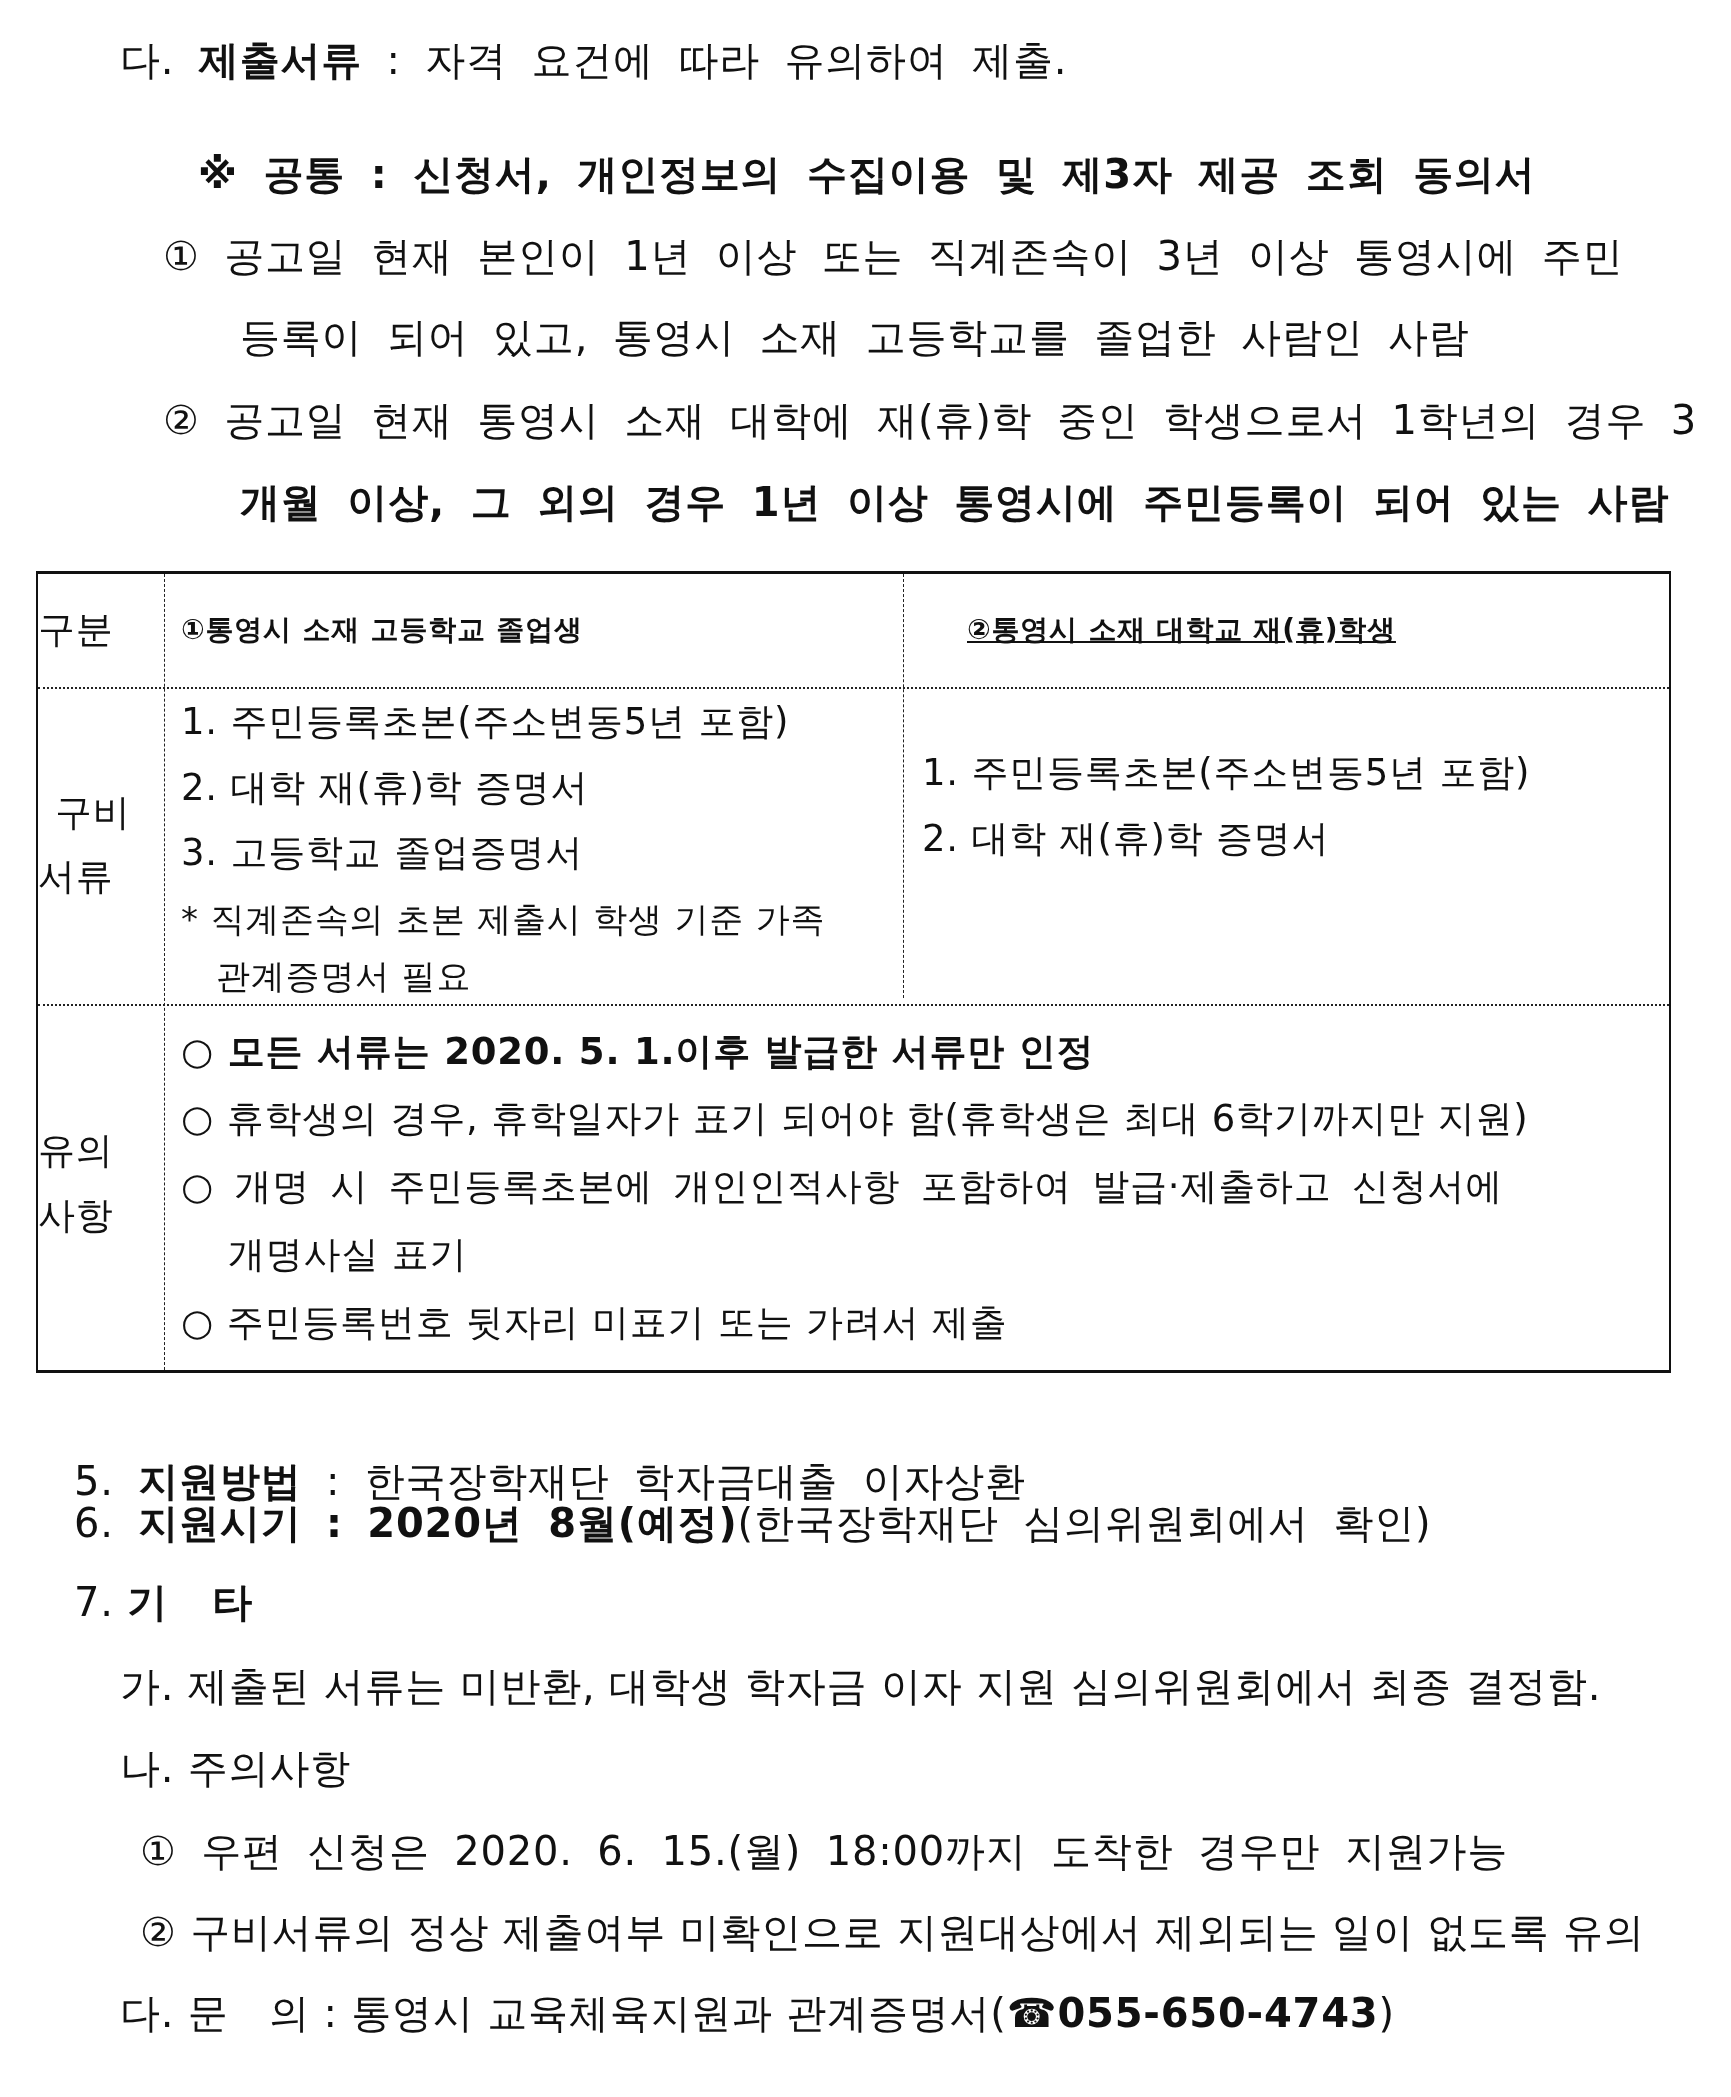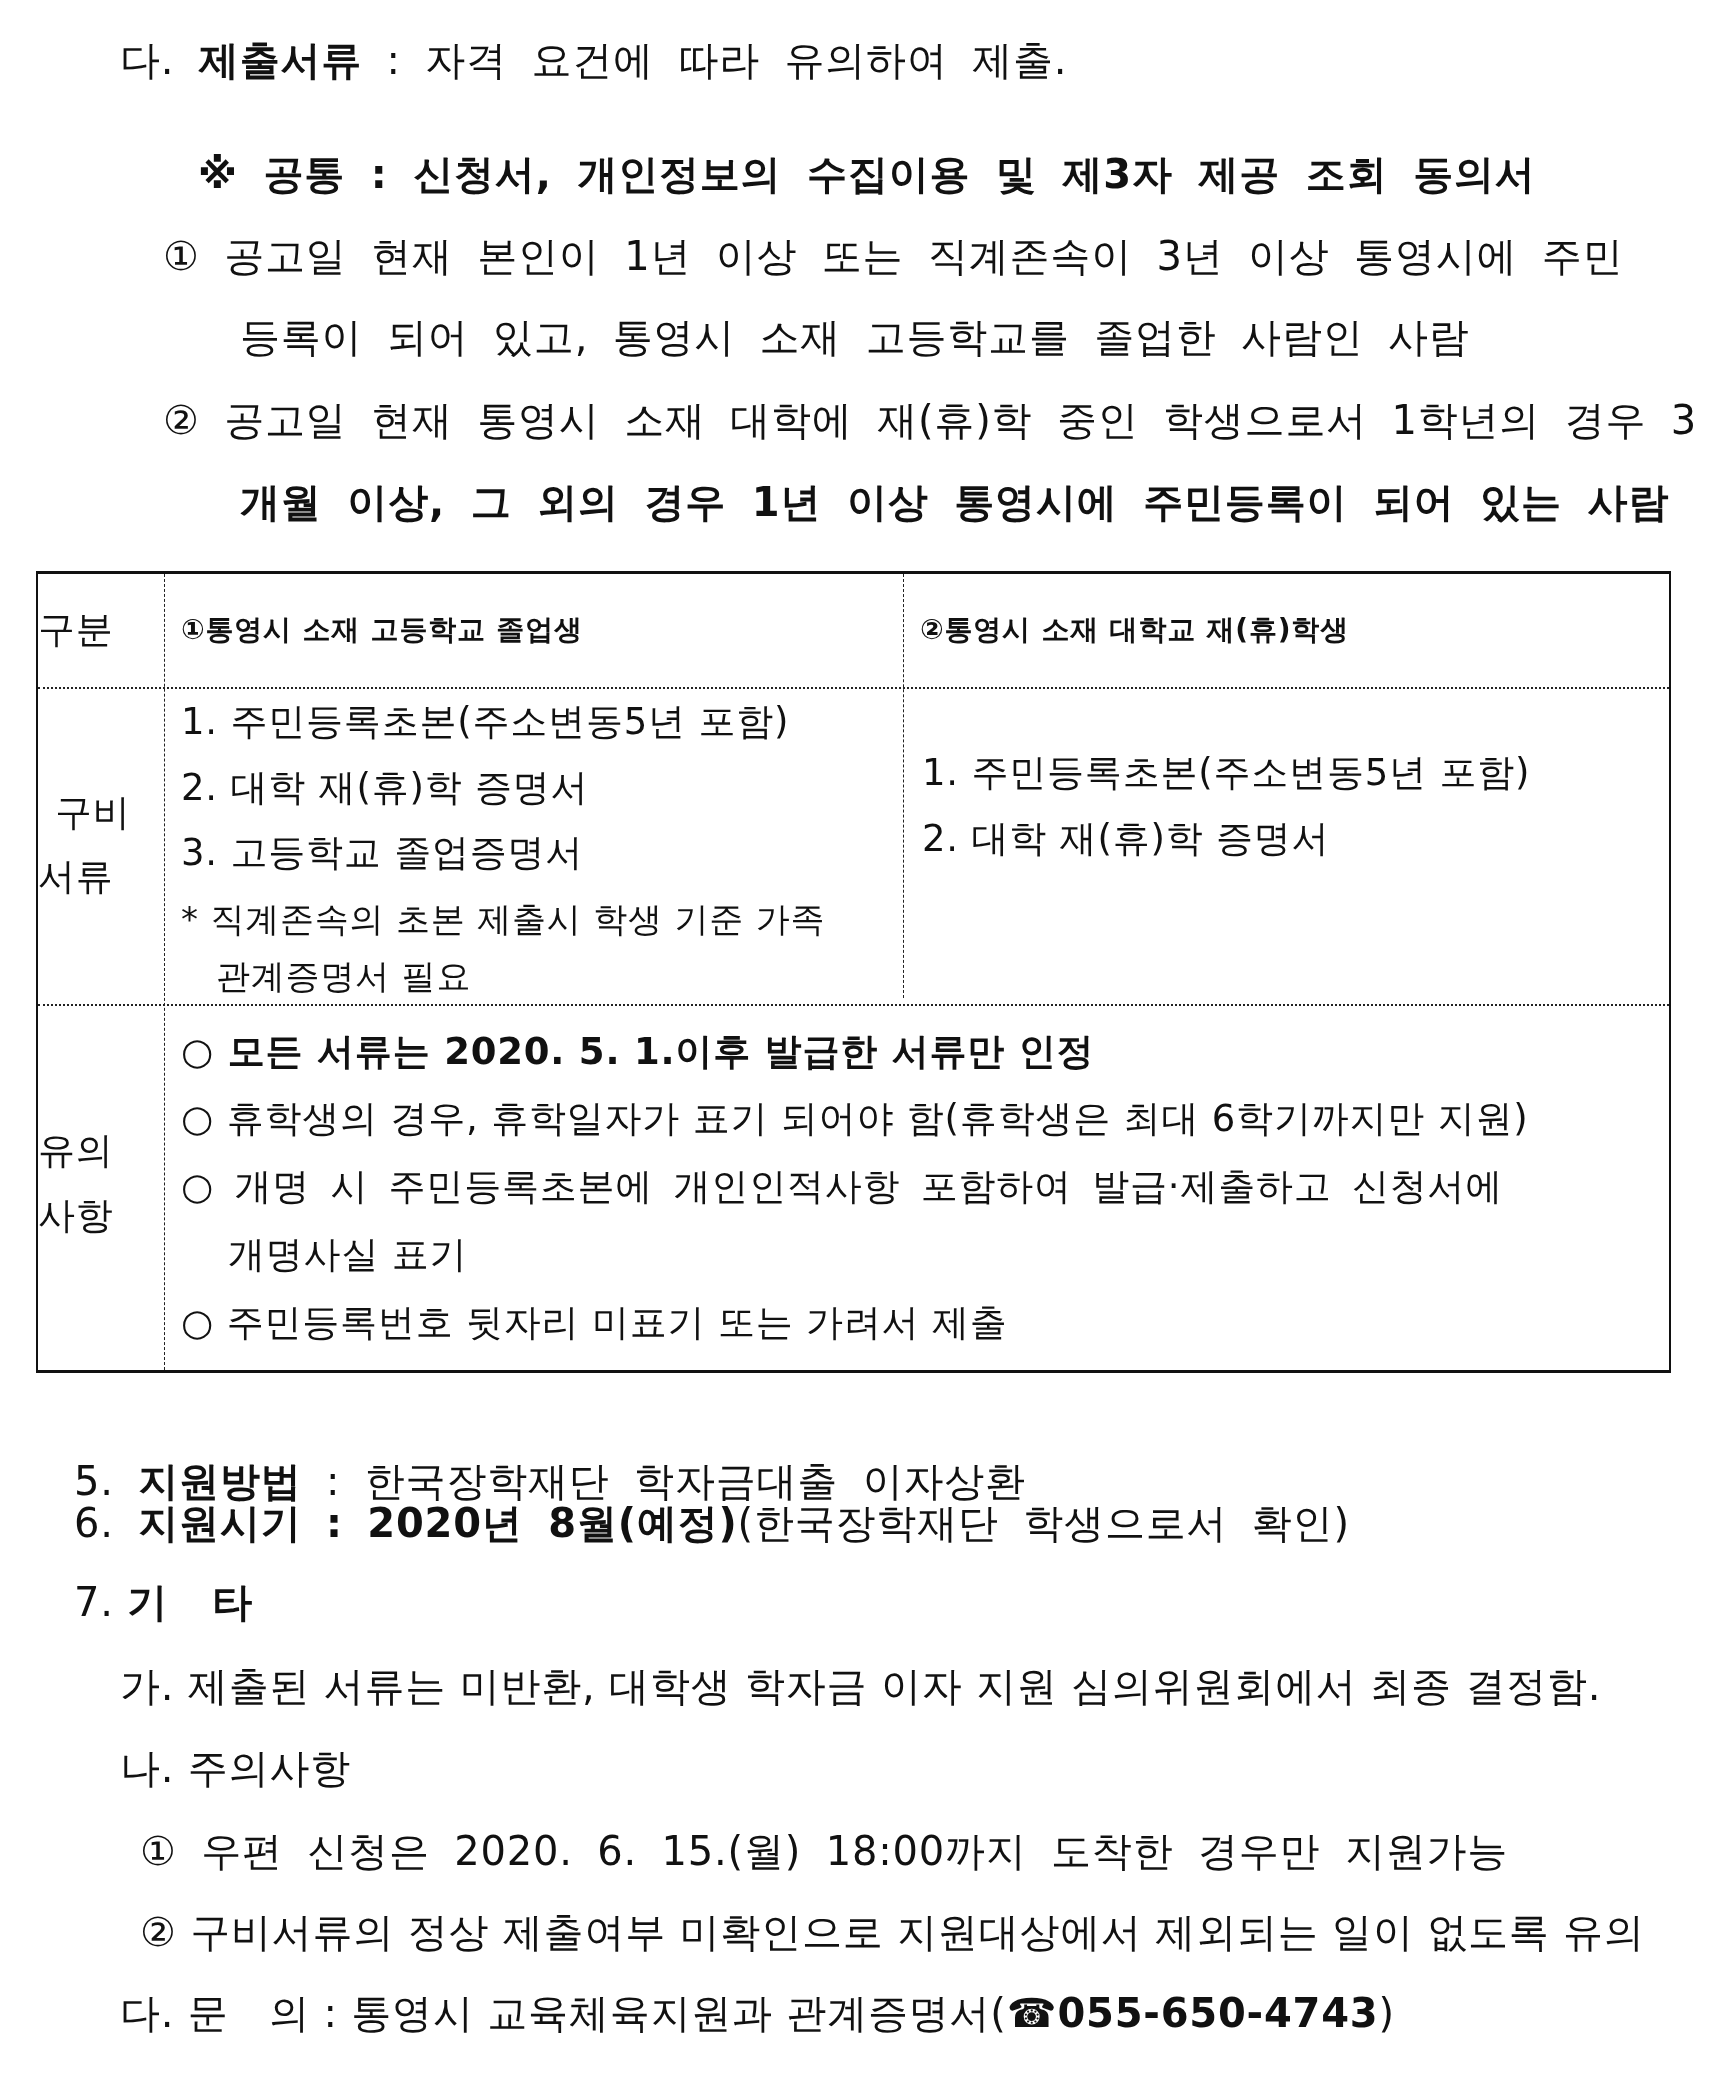--- a/index.html
+++ b/index.html
@@ -50,21 +50,21 @@
 <div class="line sp" style="left:240px; top:479px;font-weight:bold;">개월 이상, 그 외의 경우 1년 이상 통영시에 주민등록이 되어 있는 사람</div>
 
 <div class="tbl">
   <div class="vline" style="left:126px;"></div>
   <div class="vline" style="left:865px; bottom:372px;"></div>
   <div class="hline" style="top:113px;"></div>
   <div class="hline" style="top:430px;"></div>
 
   <div class="cell lbl" style="left:0; top:34px;">구분</div>
   <div class="cell hdr" style="left:143px; top:34px;">①통영시 소재 고등학교 졸업생</div>
-  <div class="cell hdr" style="left:882px; top:34px;">②통영시 소재 대학교 재(휴)학생</div>
+  <div class="cell hdr" style="left:929px; top:34px;text-decoration:underline;">②통영시 소재 대학교 재(휴)학생</div>
 
   <div class="cell lbl" style="left:17px; top:217px;">구비</div>
   <div class="cell lbl" style="left:0; top:281px;">서류</div>
 
   <div class="cell" style="left:143px; top:126px;">1. 주민등록초본(주소변동5년 포함)</div>
   <div class="cell" style="left:143px; top:192px;">2. 대학 재(휴)학 증명서</div>
   <div class="cell" style="left:143px; top:257px;">3. 고등학교 졸업증명서</div>
   <div class="cell small" style="left:143px; top:324px;">* 직계존속의 초본 제출시 학생 기준 가족</div>
   <div class="cell small" style="left:178px; top:381px;">관계증명서 필요</div>
 
@@ -85,21 +85,21 @@
   <span>5.</span>
   <span class="b">지원방법</span>
   <span>:</span>
   <span>한국장학재단 학자금대출 이자상환</span>
 </div>
 
 <div class="line sp" style="left:74px; top:1500px;">
   <span>6.</span>
   <span class="b">지원시기</span>
   <span class="b">:</span>
-  <span class="b">2020년 8월(예정)</span><span>(한국장학재단 학생으로서 확인)</span>
+  <span class="b">2020년 8월(예정)</span><span>(한국장학재단 심의위원회에서 확인)</span>
 </div>
 
 <div class="line" style="left:74px; top:1579px;">
   <span>7.</span>
   <span class="b" style="white-space:pre;">기   타</span>
 </div>
 
 <div class="line" style="left:120px; top:1663px;">
   <span>가.</span>
   <span>제출된 서류는 미반환, 대학생 학자금 이자 지원 심의위원회에서 최종 결정함.</span>

